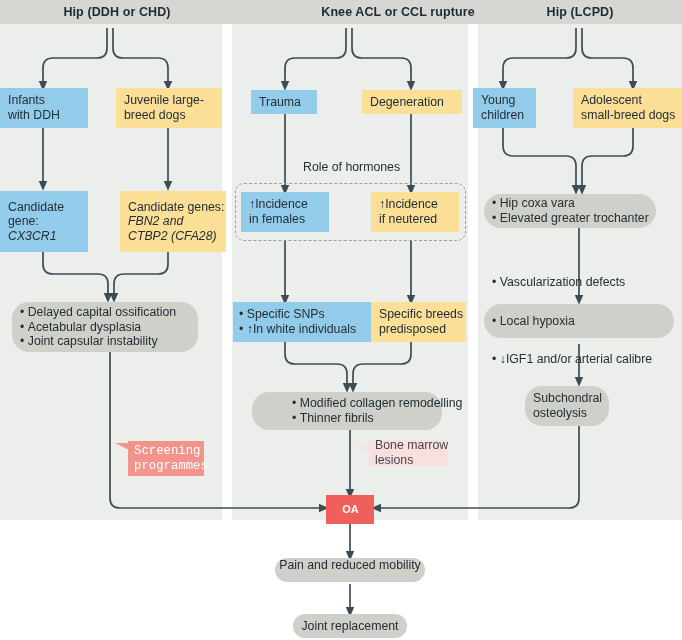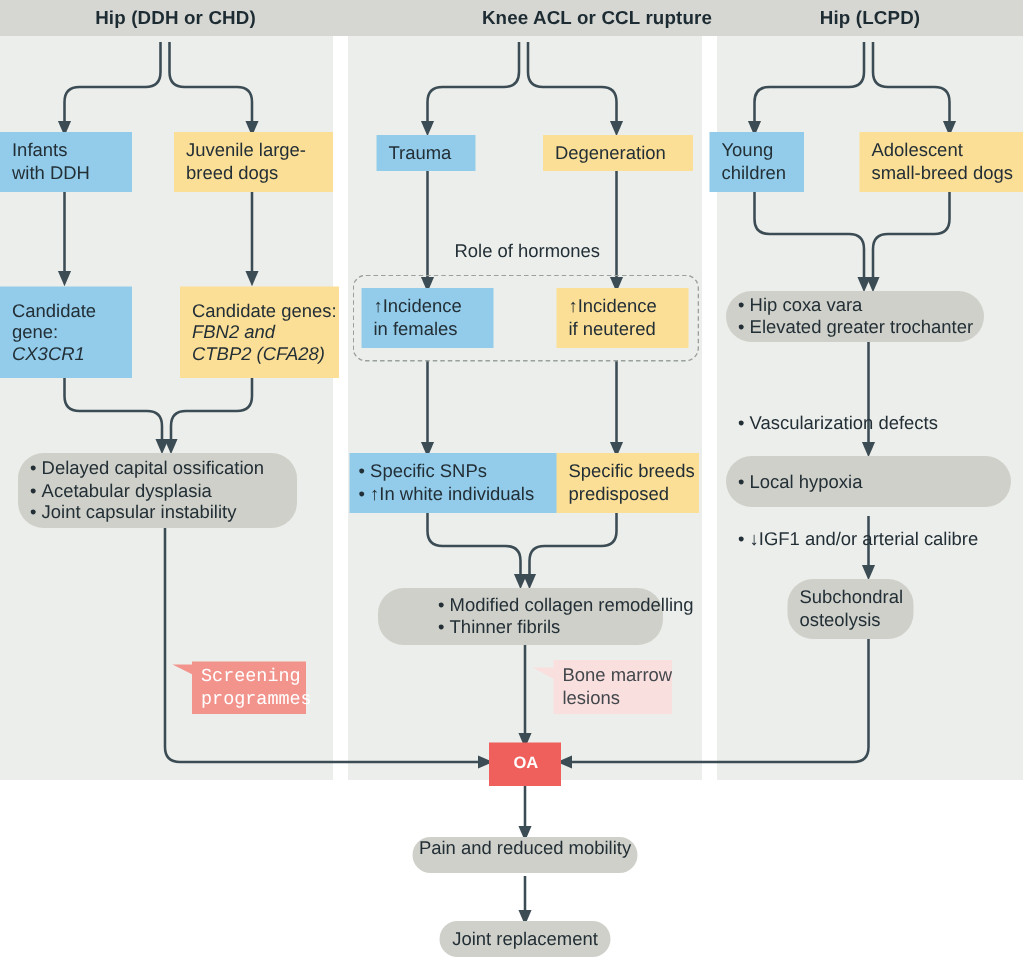--- a/index.html
+++ b/index.html
@@ -211,21 +211,21 @@
     <span class="line">Specific breeds</span>
     <span class="line">predisposed</span>
   </div>
 
   <div class="node gray" style="left:252px; top:392px; width:190px; height:38px;padding-left:40px;">
     <span class="bullet">Modified collagen remodelling</span>
     <span class="bullet">Thinner fibrils</span>
   </div>
 
   <div class="tail" style="left:355px; top:445px; border-top:8px solid #fadfdf; border-left:15px solid transparent;"></div>
-  <div class="node pinklight" style="left:369px; top:440px; width:79px; height:36px; padding:4px 6px;">
+  <div class="node pinklight" style="left:369px; top:440px; width:79px; height:26px; padding:4px 6px;">
     <span class="line">Bone marrow</span>
     <span class="line">lesions</span>
   </div>
 
   <div class="node blue" style="left:473px; top:88px; width:63px; height:40px;">
     <span class="line">Young</span>
     <span class="line">children</span>
   </div>
 
   <div class="node yellow" style="left:573px; top:88px; width:109px; height:40px;">

